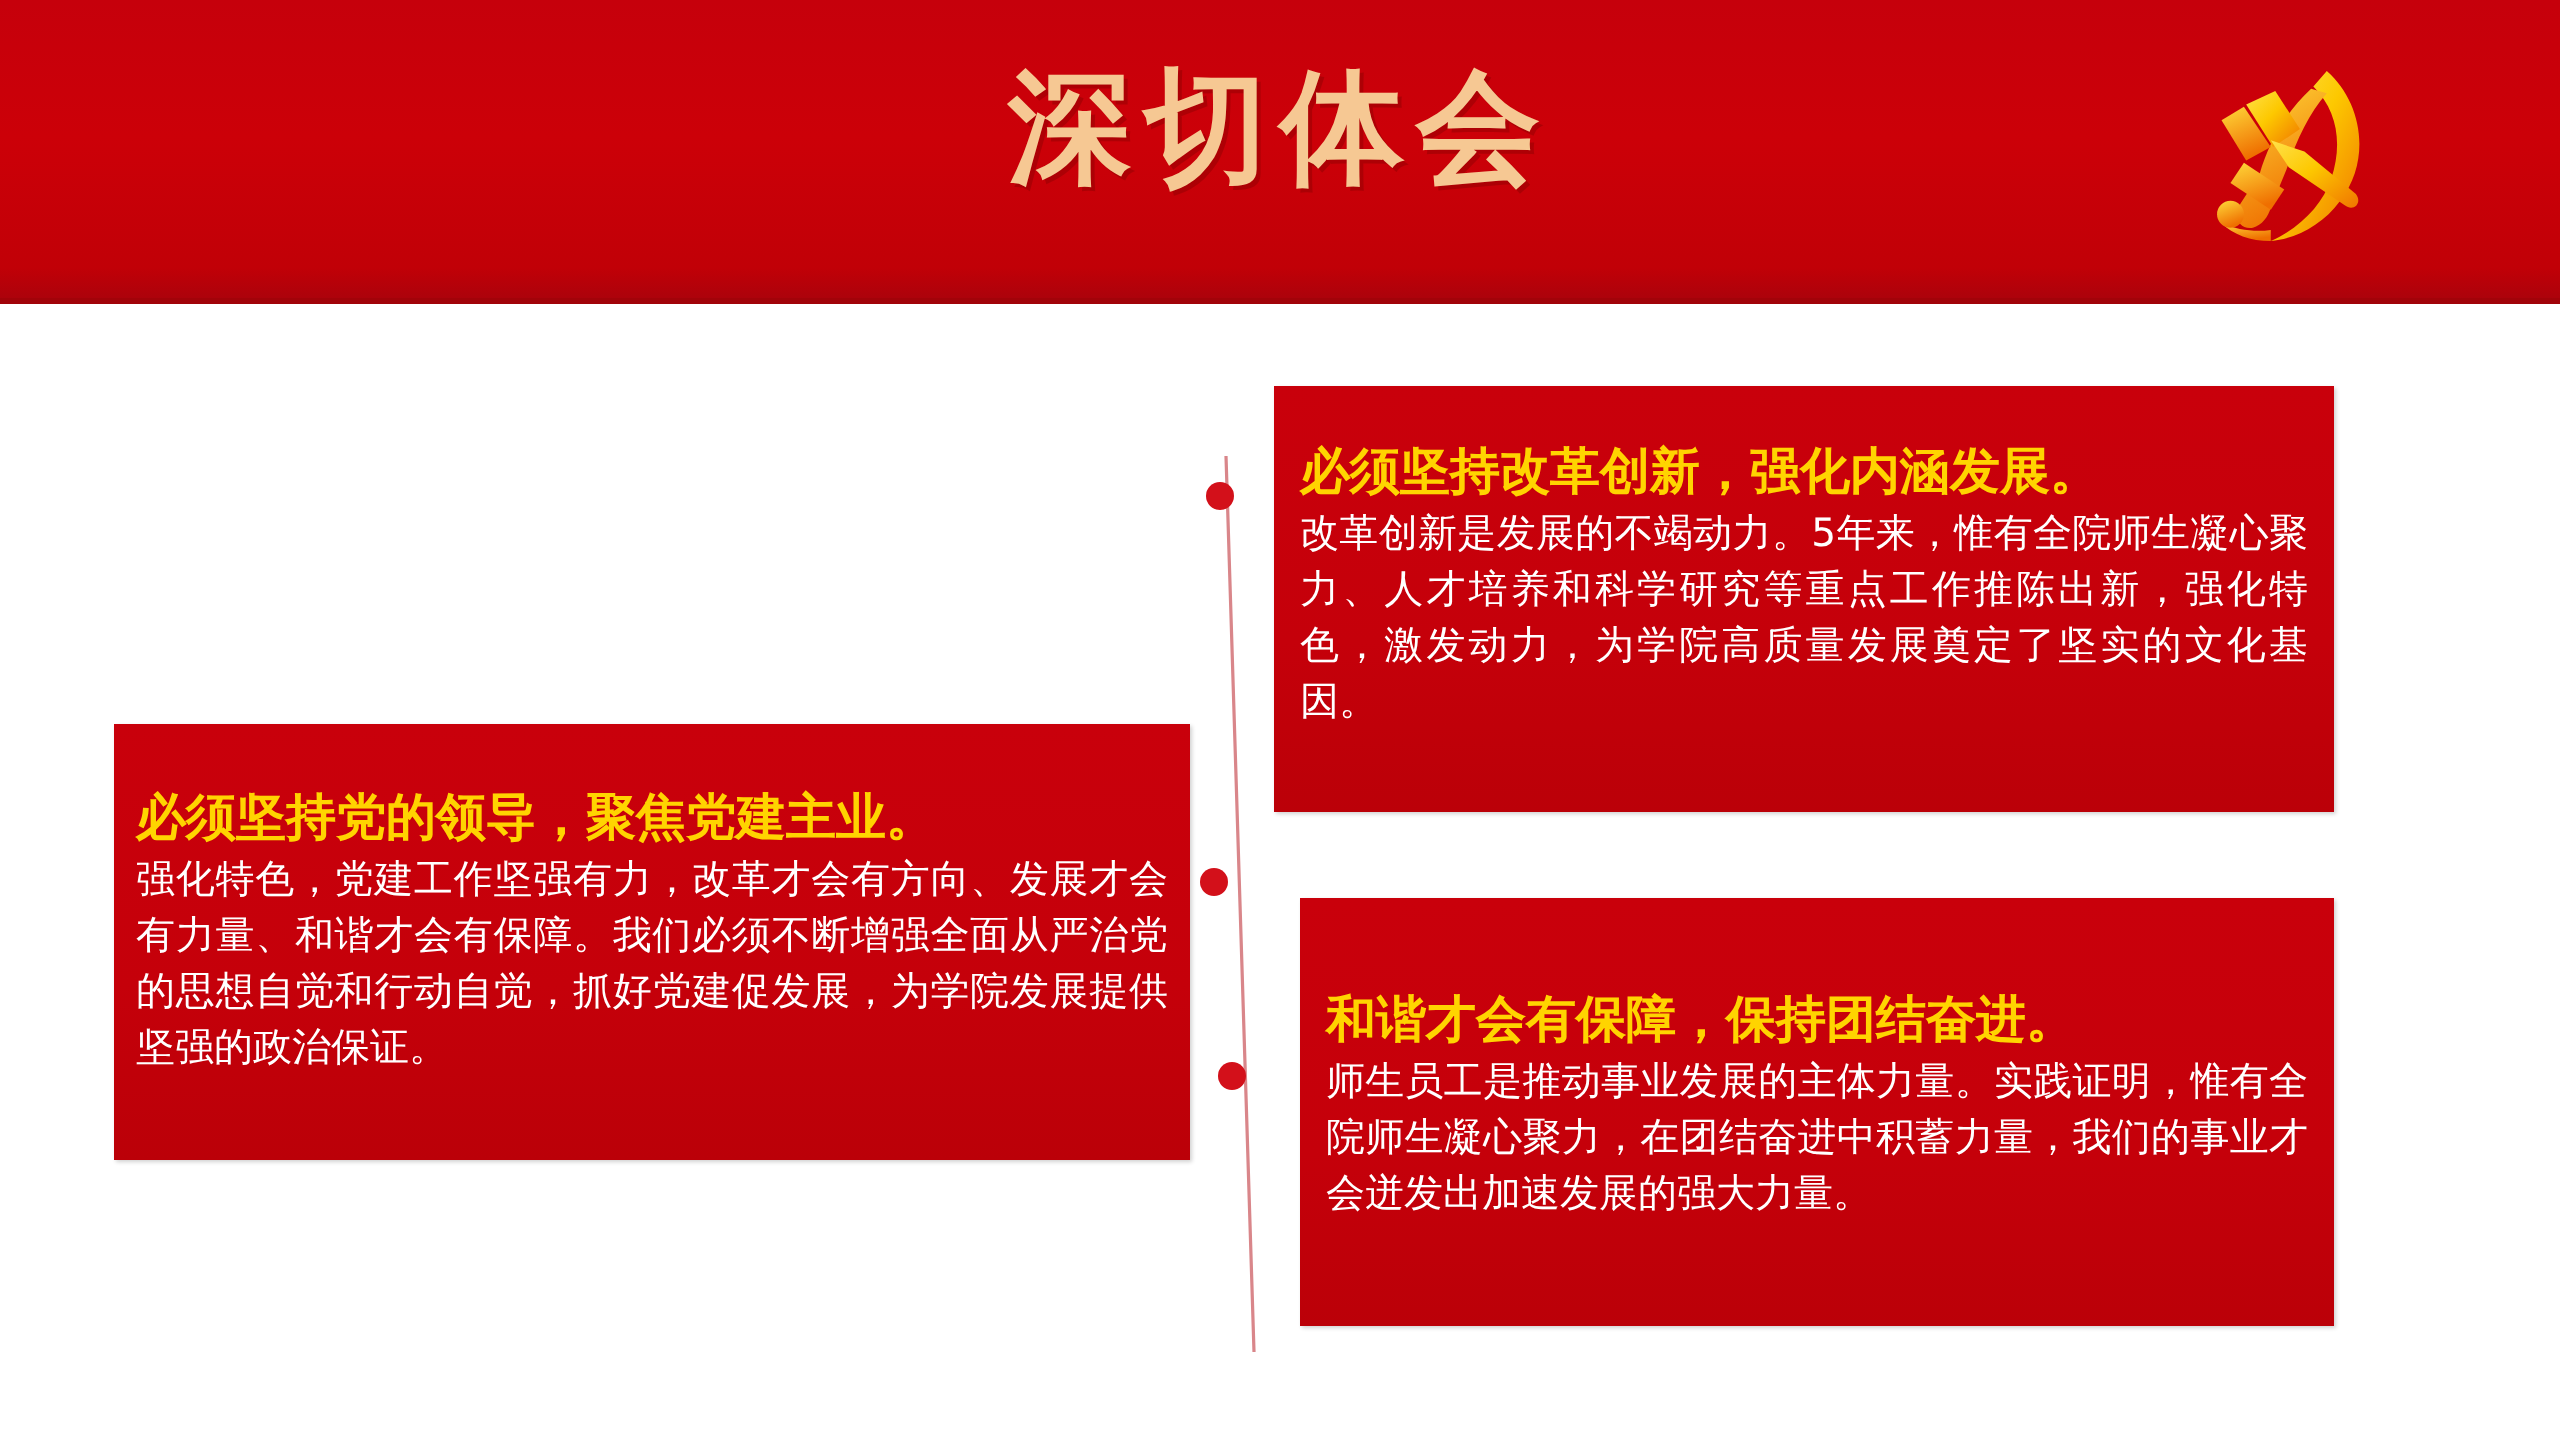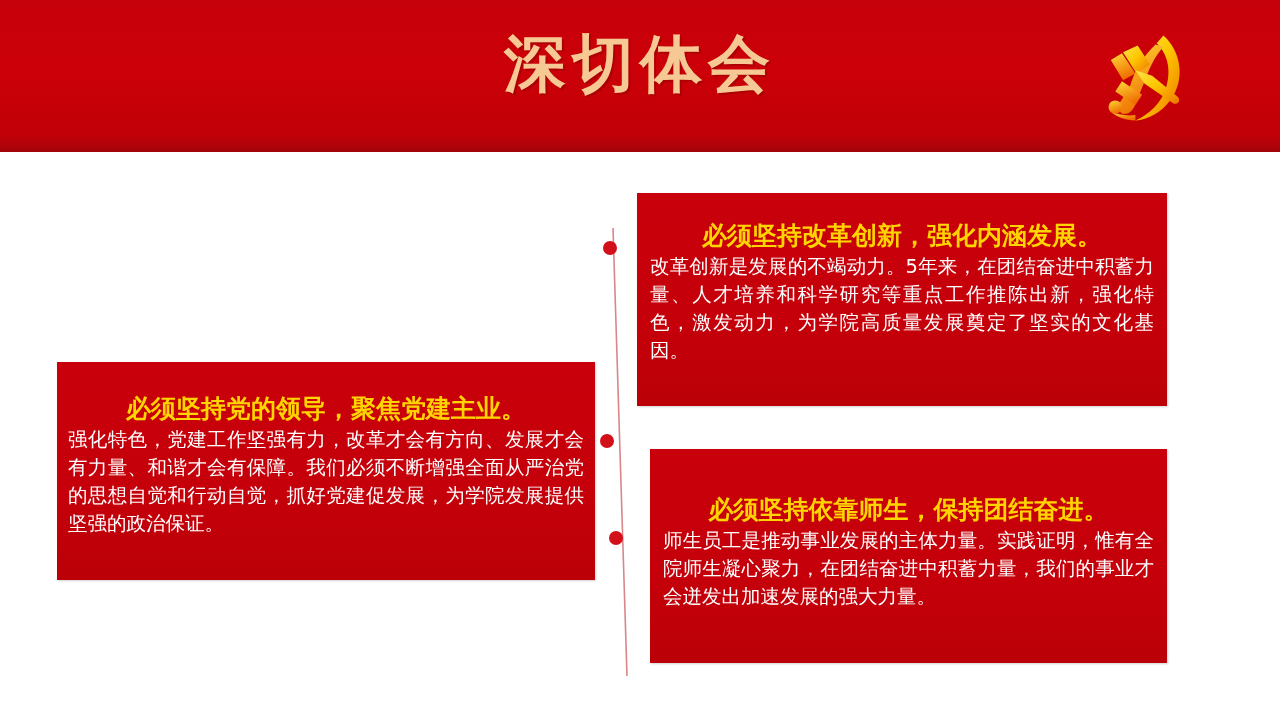--- a/index.html
+++ b/index.html
@@ -100,21 +100,20 @@
     position: absolute;
     left: 0; right: 0;
   }
   .card-heading {
     color: #ffd400;
     font-size: 25px;
     line-height: 34px;
     font-weight: bold;
     letter-spacing: 0px;
     white-space: nowrap;
-    text-align: center;
   }
   .card-body {
     color: #ffffff;
     font-size: 19.5px;
     line-height: 28px;
     letter-spacing: 0px;
     text-align: justify;
     text-justify: inter-ideograph;
   }
 
@@ -180,24 +179,24 @@
   <div class="card" id="card-left">
     <div class="card-inner">
       <div class="card-heading">必须坚持党的领导，聚焦党建主业。</div>
       <div class="card-body">强化特色，党建工作坚强有力，改革才会有方向、发展才会有力量、和谐才会有保障。我们必须不断增强全面从严治党的思想自觉和行动自觉，抓好党建促发展，为学院发展提供坚强的政治保证。</div>
     </div>
   </div>
 
   <div class="card" id="card-top-right">
     <div class="card-inner">
       <div class="card-heading">必须坚持改革创新，强化内涵发展。</div>
-      <div class="card-body">改革创新是发展的不竭动力。5年来，在团结奋进中积蓄力量、人才培养和科学研究等重点工作推陈出新，强化特色，激发动力，为学院高质量发展奠定了坚实的文化基因。</div>
+      <div class="card-body">改革创新是发展的不竭动力。5年来，惟有全院师生凝心聚力、人才培养和科学研究等重点工作推陈出新，强化特色，激发动力，为学院高质量发展奠定了坚实的文化基因。</div>
     </div>
   </div>
 
   <div class="card" id="card-bottom-right">
     <div class="card-inner">
-      <div class="card-heading">必须坚持依靠师生，保持团结奋进。</div>
+      <div class="card-heading">和谐才会有保障，保持团结奋进。</div>
       <div class="card-body">师生员工是推动事业发展的主体力量。实践证明，惟有全院师生凝心聚力，在团结奋进中积蓄力量，我们的事业才会迸发出加速发展的强大力量。</div>
     </div>
   </div>
 
 </div>
 
 </body></html>

